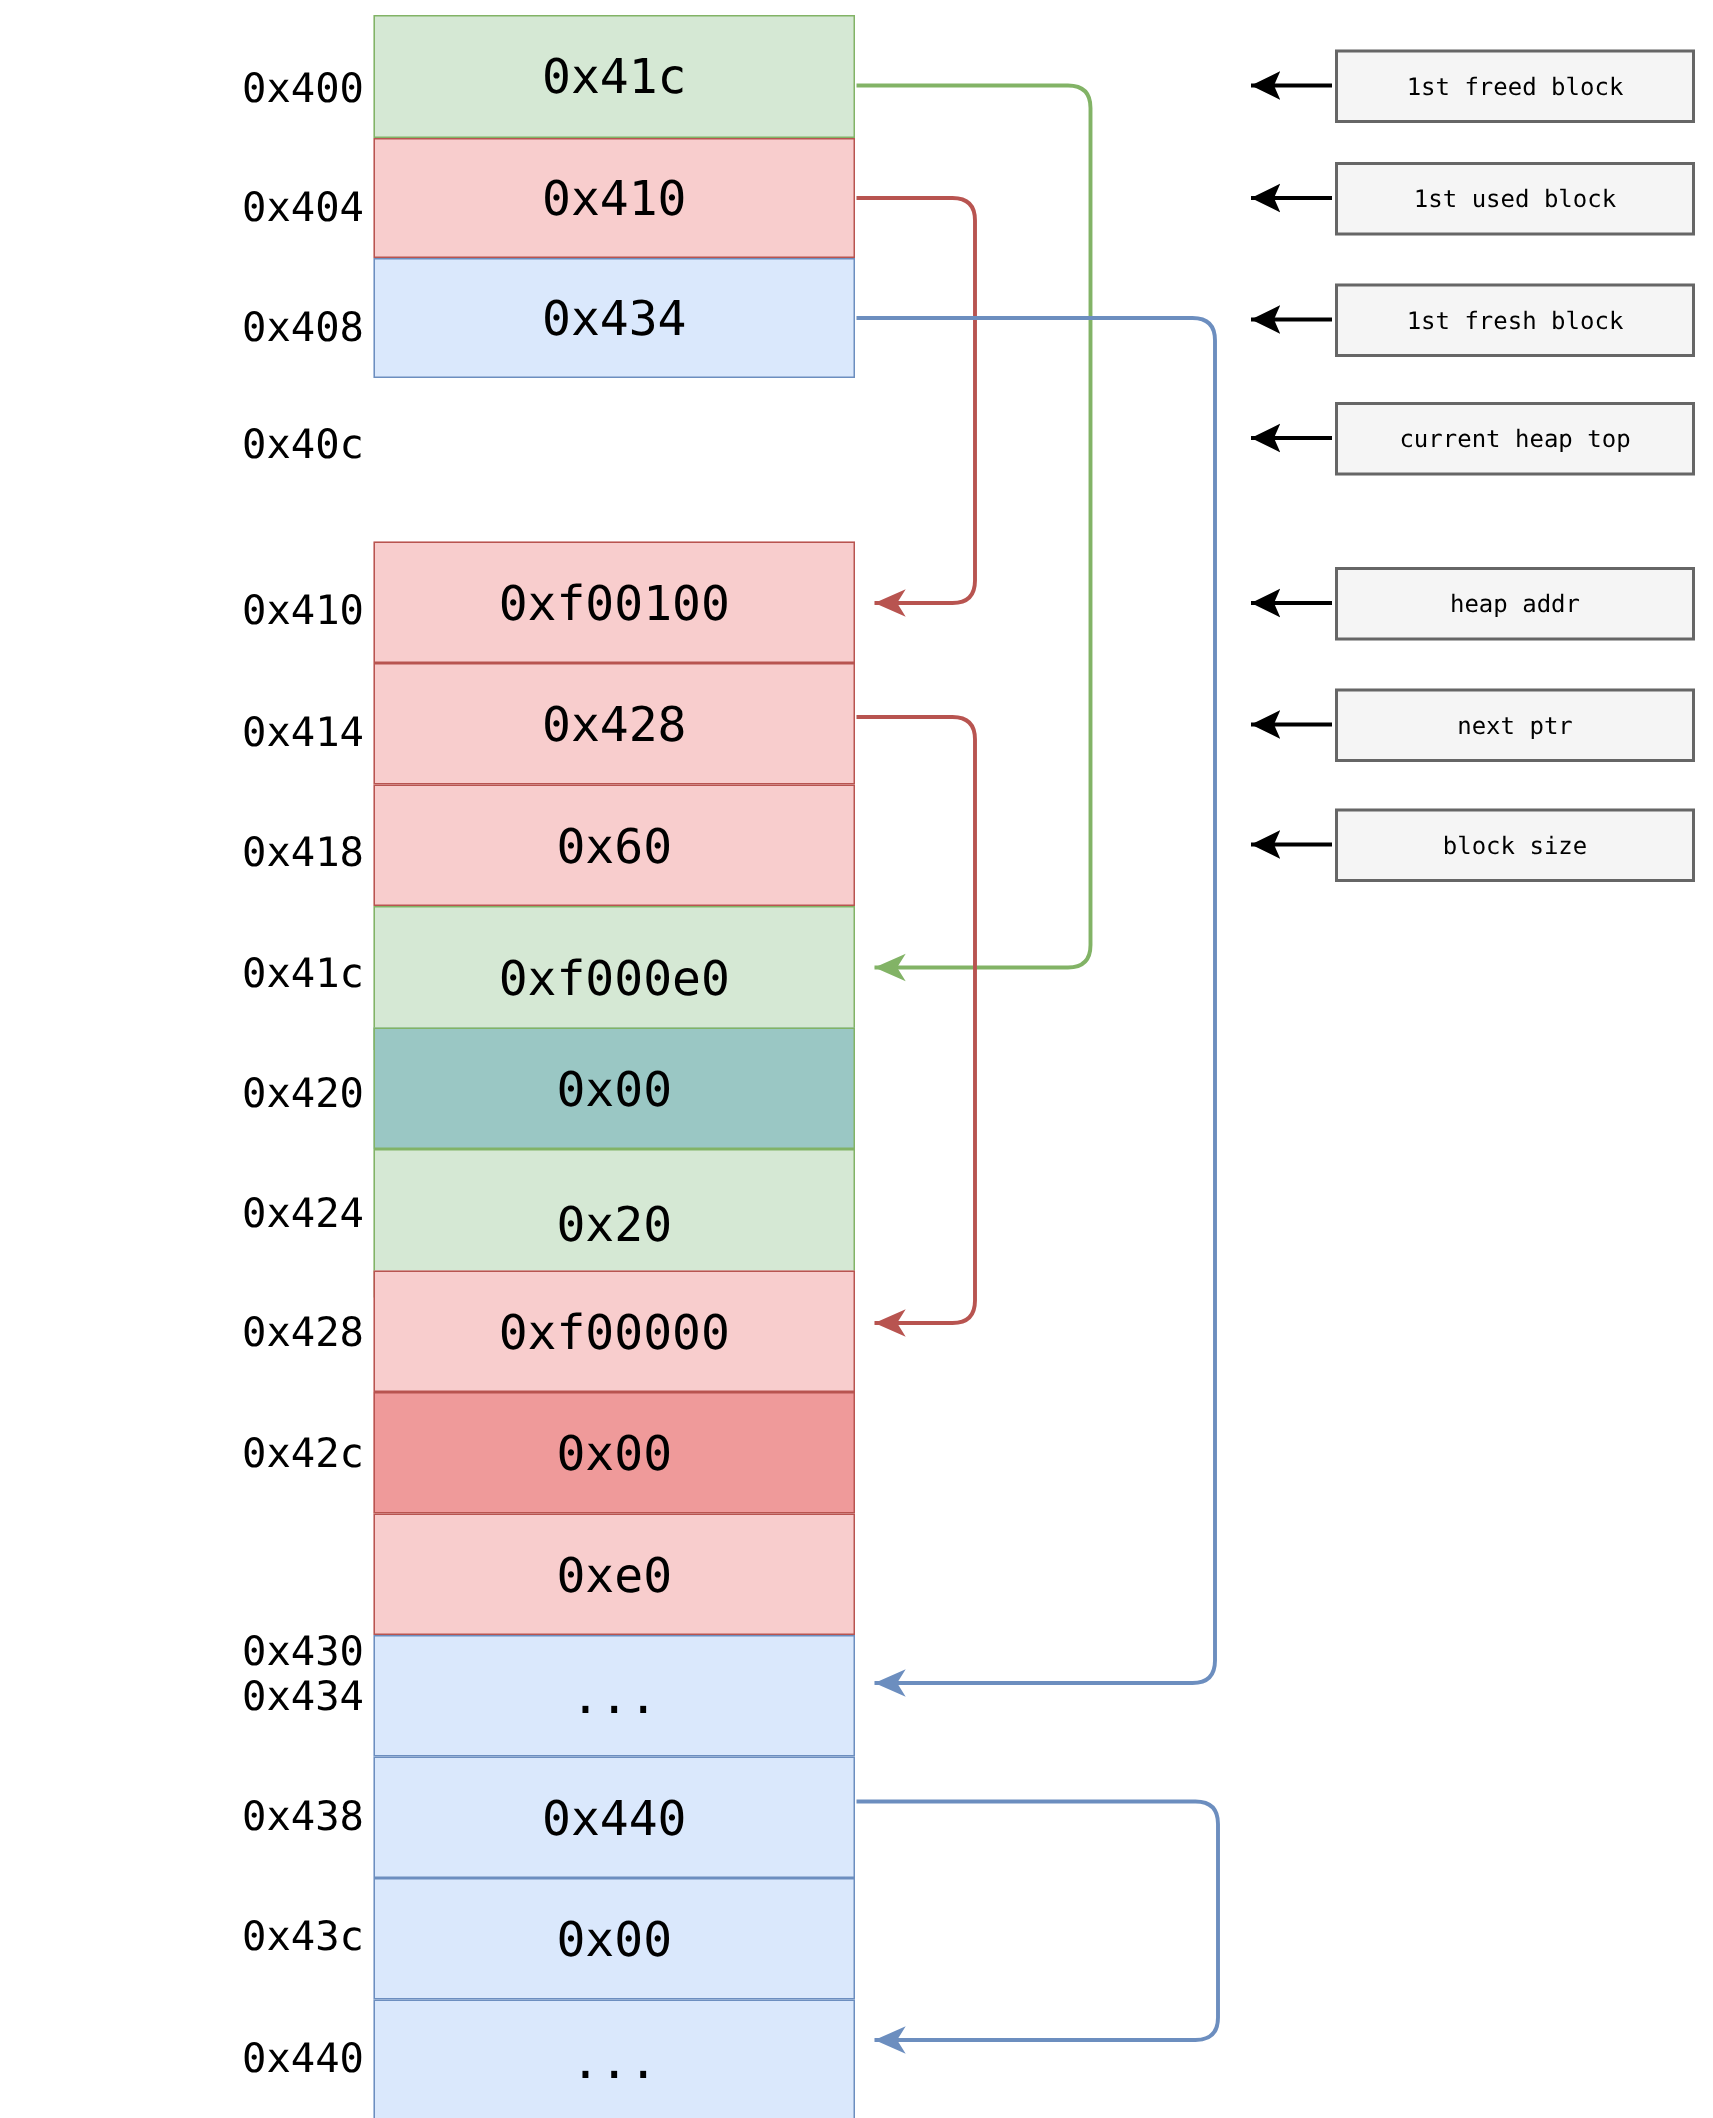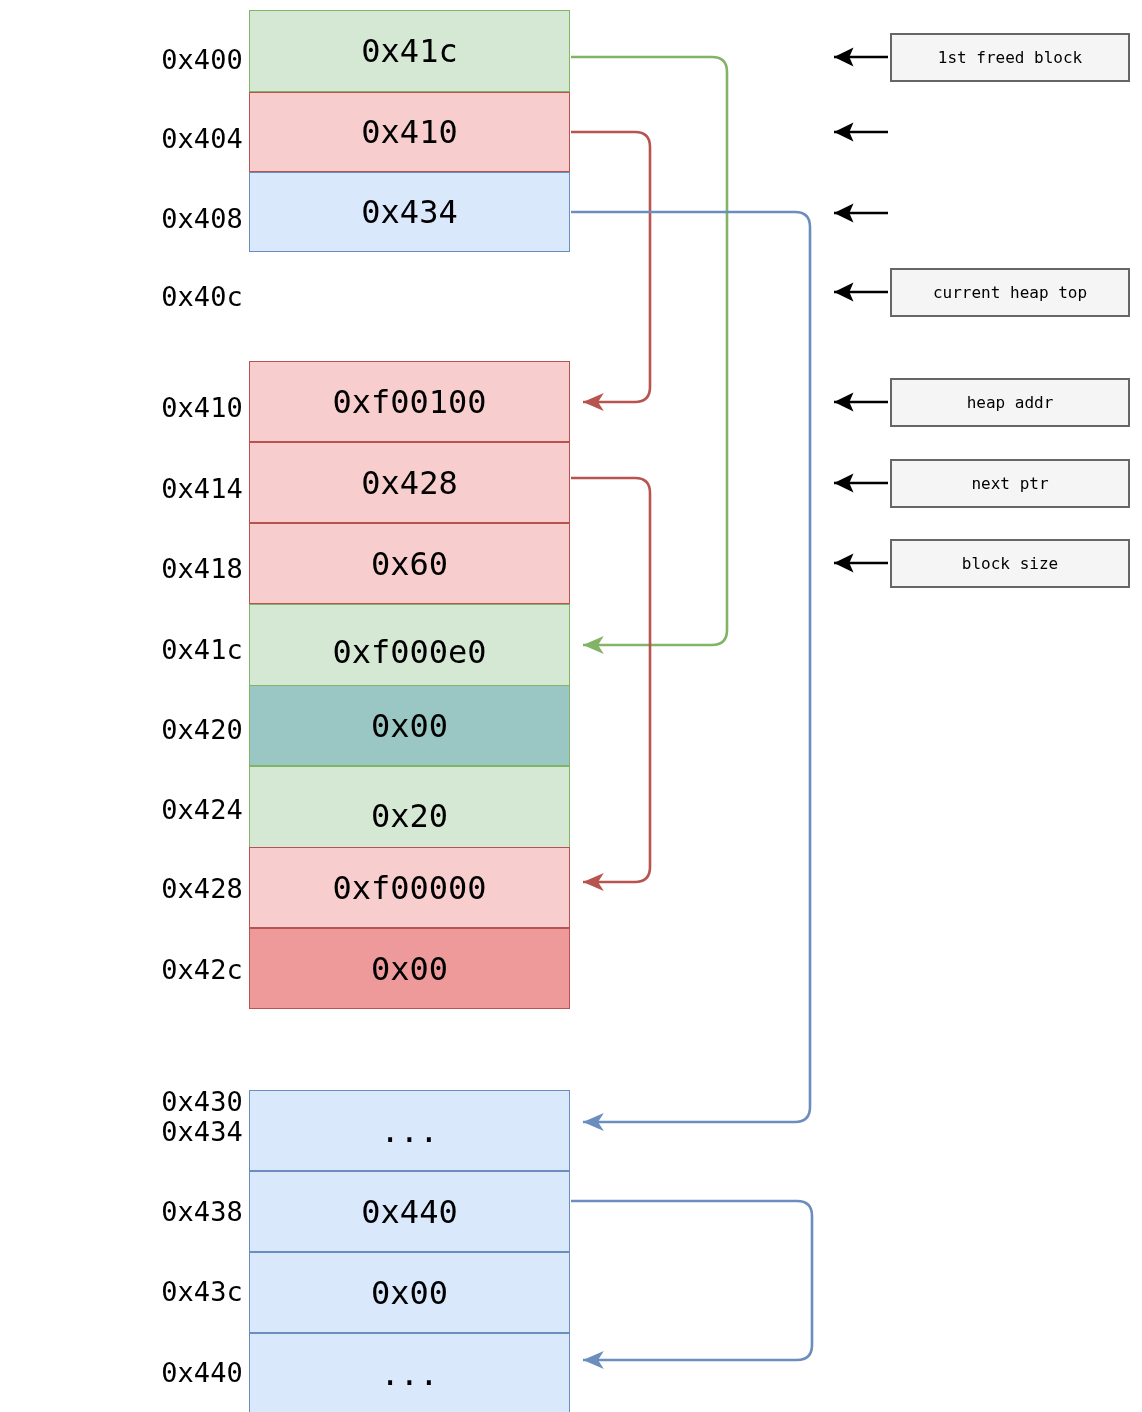--- a/index.html
+++ b/index.html
@@ -74,34 +74,37 @@
   <div class="addr" style="top:794px">0x424</div>
   <div class="cell c-green" style="top:766px;height:99px">0x20</div>
 
   <div class="addr" style="top:873px">0x428</div>
   <div class="cell c-red" style="top:847px;height:81px">0xf00000</div>
 
   <div class="addr" style="top:954px">0x42c</div>
   <div class="cell c-redhi" style="top:928px;height:81px">0x00</div>
 
   <div class="addr" style="top:1086px">0x430</div>
+  <div class="cell c-red" style="top:1009px;height:81px">0xe0</div>
 
   <div class="addr" style="top:1116px">0x434</div>
   <div class="cell c-blue" style="top:1090px;height:81px">...</div>
 
   <div class="addr" style="top:1196px">0x438</div>
   <div class="cell c-blue" style="top:1171px;height:81px">0x440</div>
 
   <div class="addr" style="top:1276px">0x43c</div>
   <div class="cell c-blue" style="top:1252px;height:81px">0x00</div>
 
   <div class="addr" style="top:1357px">0x440</div>
   <div class="cell c-blue" style="top:1333px;height:81px">...</div>
 
   <div class="legend-box" style="top:33px">1st freed block</div>
+  <div class="legend-box" style="top:108px">1st used block</div>
+  <div class="legend-box" style="top:189px">1st fresh block</div>
   <div class="legend-box" style="top:268px">current heap top</div>
   <div class="legend-box" style="top:459px">next ptr</div>
   <div class="legend-box" style="top:378px">heap addr</div>
   <div class="legend-box" style="top:539px">block size</div>
 
   <svg id="wires" viewBox="0 0 1142 1412">
     <defs>
       <marker id="ah-green" markerWidth="9" markerHeight="9" refX="8" refY="4.5" orient="auto" markerUnits="strokeWidth">
         <path d="M8,4.5 L0,1 L2.2,4.5 L0,8 Z" fill="#82b366"></path>
       </marker>

